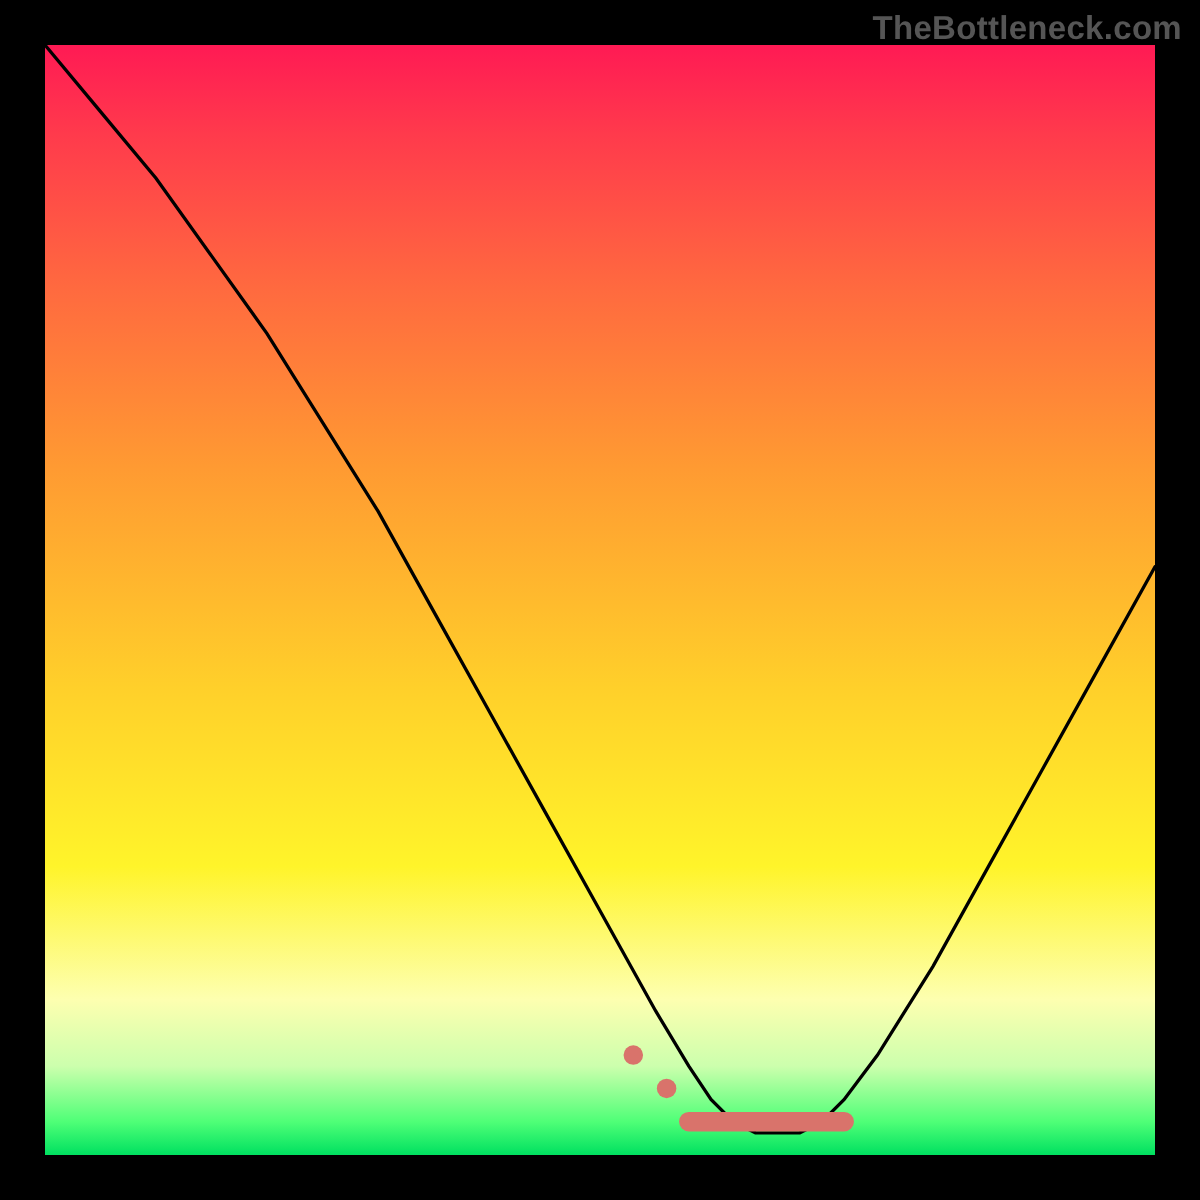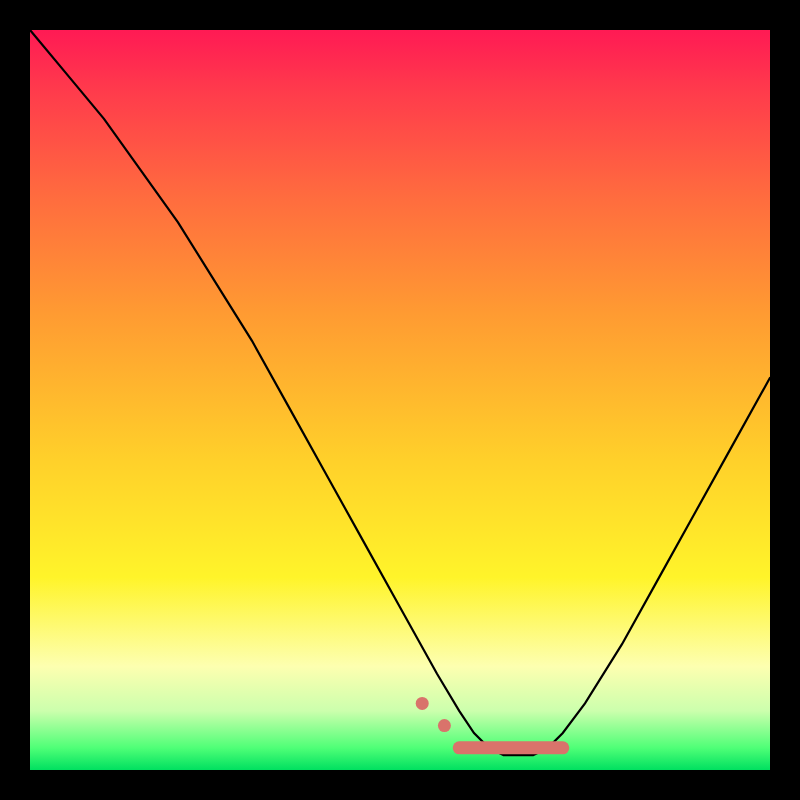--- a/index.html
+++ b/index.html
@@ -54,20 +54,21 @@
     top: 0;
     width: 740px;
     height: 740px;
     overflow: visible;
   }
 </style>
 </head>
 <body>
 
 <div class="frame">
+  <div class="watermark">TheBottleneck.com</div>
 
   <div class="plot-area">
     <svg class="curve" viewBox="0 0 740 740" preserveAspectRatio="none">
       <path id="main-curve" fill="none" stroke="#000" stroke-width="2.2" stroke-linecap="round" d="M0.0 0.0 L37.0 44.4 L74.0 88.8 L111.0 140.6 L148.0 192.4 L185.0 251.6 L222.0 310.8 L259.0 377.4 L296.0 444.0 L333.0 510.6 L370.0 577.2 L407.0 643.8 L429.2 680.8 L444.0 703.0 L458.8 717.8 L473.6 725.2 L488.4 725.2 L503.2 725.2 L518.0 717.8 L532.8 703.0 L555.0 673.4 L592.0 614.2 L629.0 547.6 L666.0 481.0 L703.0 414.4 L740.0 347.8"></path>
       <path id="flat-highlight" fill="none" stroke="#d9736b" stroke-width="13" stroke-linecap="round" d="M429.2 717.8 L532.8 717.8"></path>
 
       <circle id="dot-a" r="6.5" fill="#d9736b" cx="392.20000000000005" cy="673.4"></circle>
       <circle id="dot-b" r="6.5" fill="#d9736b" cx="414.40000000000003" cy="695.6"></circle>
     </svg>
   </div>

